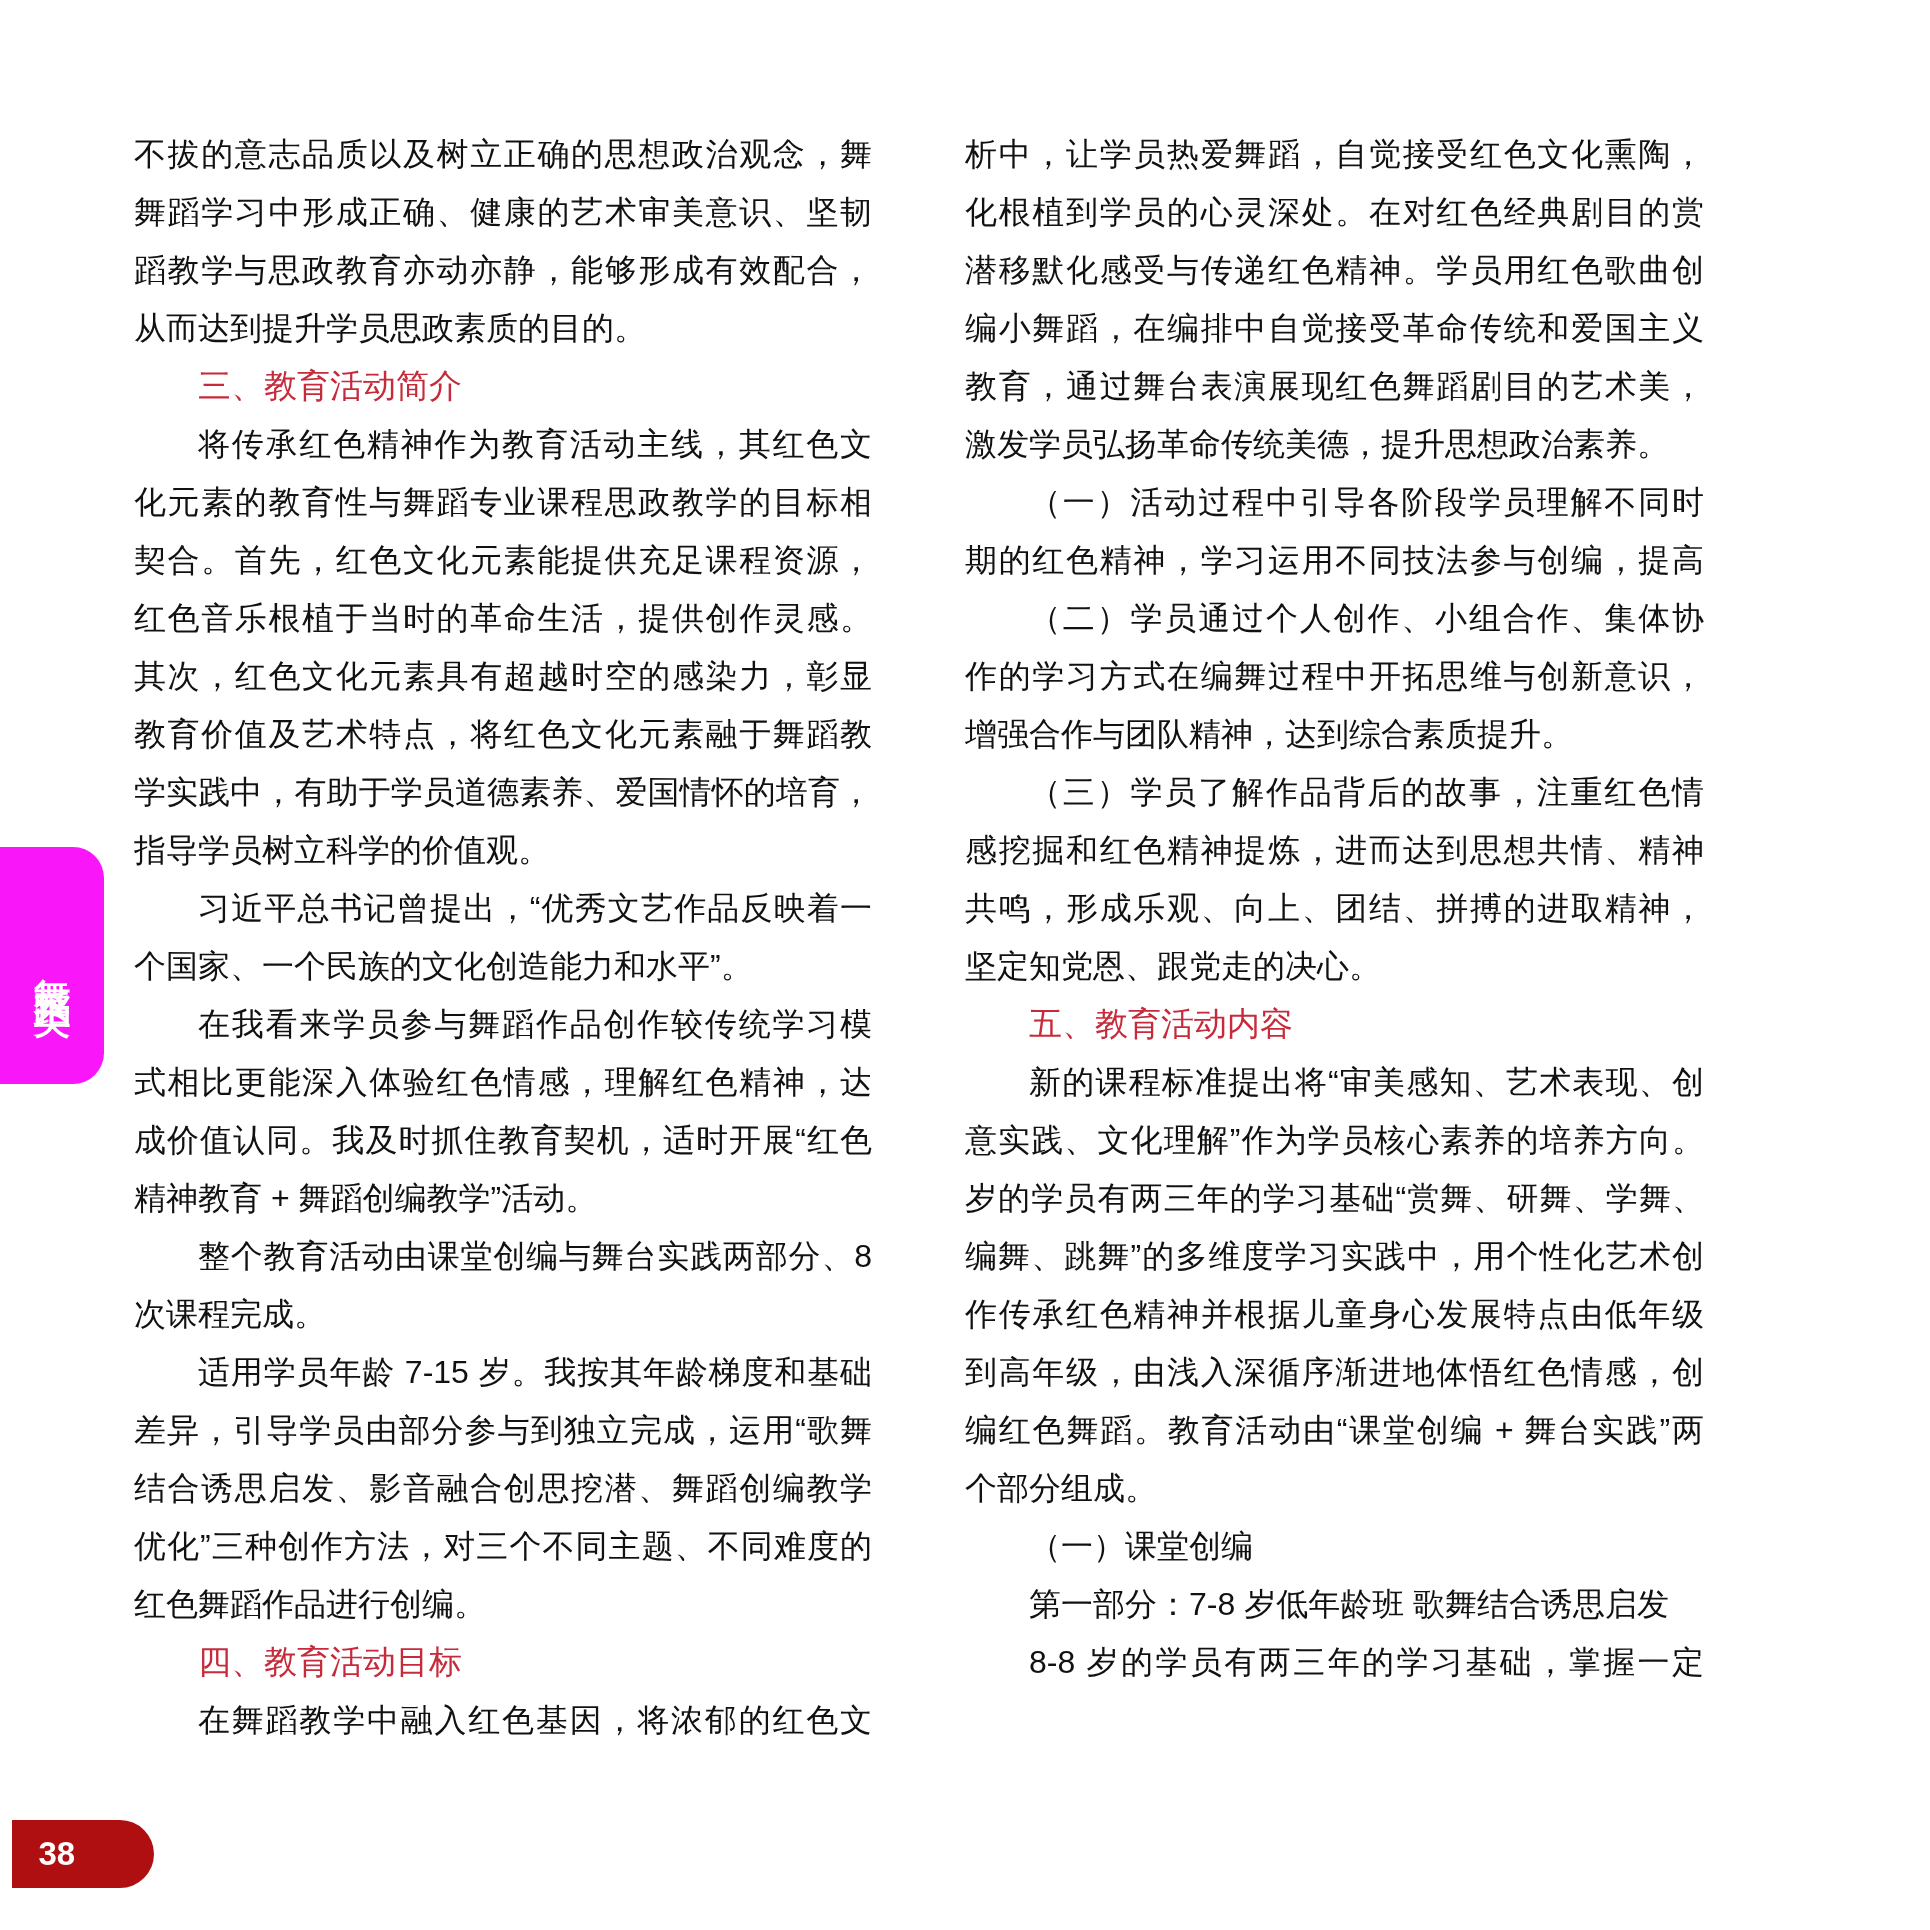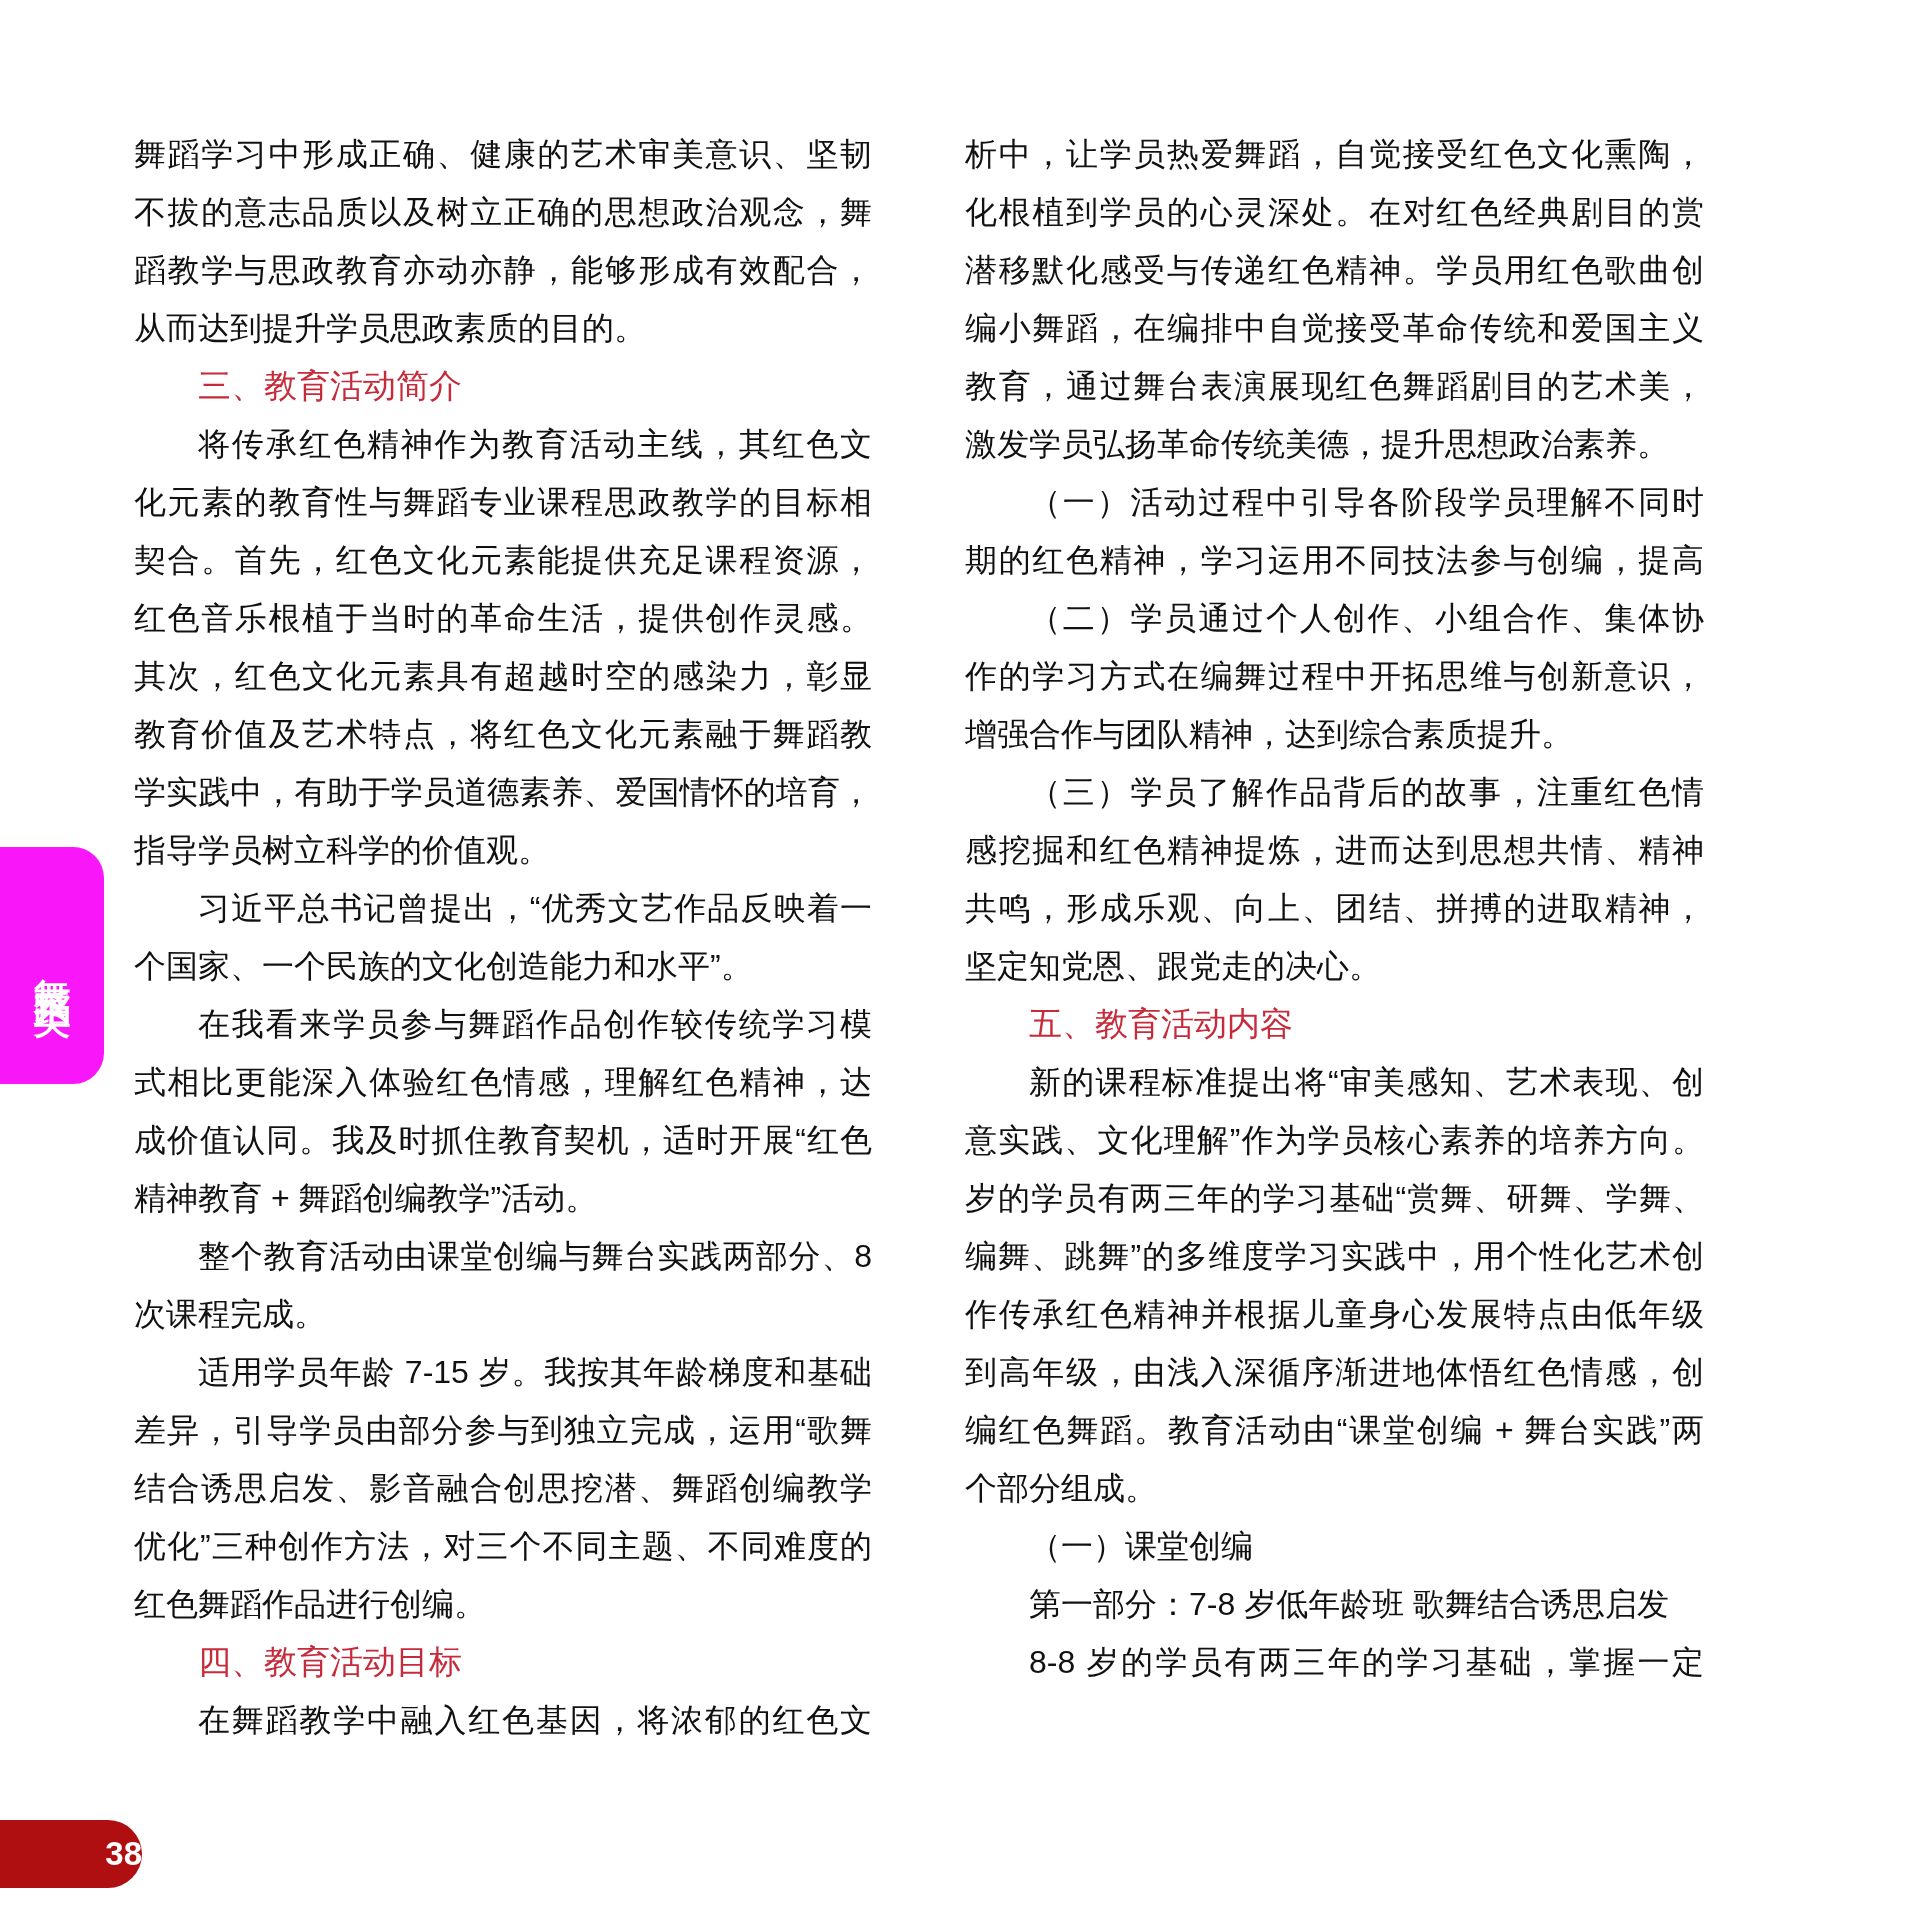--- a/index.html
+++ b/index.html
@@ -41,42 +41,42 @@
     border-radius:0 31px 31px 0;
     display:flex;align-items:center;justify-content:center;
   }
   .category-tab .vtext{
     writing-mode:vertical-rl;
     text-orientation:upright;
     color:#ffffff;font-weight:bold;font-size:37px;
     letter-spacing:11px;line-height:1;
   }
   .page-number{
-    position:absolute;left:0;top:1820px;
+    position:absolute;left:12px;top:1820px;
     width:142px;height:68px;
     background:var(--pgnum-bg,#b00f12);
     border-radius:0 34px 34px 0;
     color:#ffffff;font-weight:bold;font-size:33px;
     display:flex;align-items:center;
-    padding-left:26.5px;box-sizing:border-box;justify-content:flex-end;
+    padding-left:26.5px;box-sizing:border-box;
   }
 </style>
 </head>
 <body>
 
 <div class="page">
 
   <aside class="category-tab">
     <span class="vtext">舞蹈类</span>
   </aside>
 
   <main>
     <div class="column left" id="col-left">
+        <div class="line full">不拔的意志品质以及树立正确的思想政治观念，舞</div>
         <div class="line full">舞蹈学习中形成正确、健康的艺术审美意识、坚韧</div>
-        <div class="line full">不拔的意志品质以及树立正确的思想政治观念，舞</div>
         <div class="line full">蹈教学与思政教育亦动亦静，能够形成有效配合，</div>
         <div class="line last">从而达到提升学员思政素质的目的。</div>
         <div class="line heading indent last">三、教育活动简介</div>
         <div class="line indent full">将传承红色精神作为教育活动主线，其红色文</div>
         <div class="line full">化元素的教育性与舞蹈专业课程思政教学的目标相</div>
         <div class="line full">契合。首先，红色文化元素能提供充足课程资源，</div>
         <div class="line full">红色音乐根植于当时的革命生活，提供创作灵感。</div>
         <div class="line full">其次，红色文化元素具有超越时空的感染力，彰显</div>
         <div class="line full">教育价值及艺术特点，将红色文化元素融于舞蹈教</div>
         <div class="line full">学实践中，有助于学员道德素养、爱国情怀的培育，</div>

